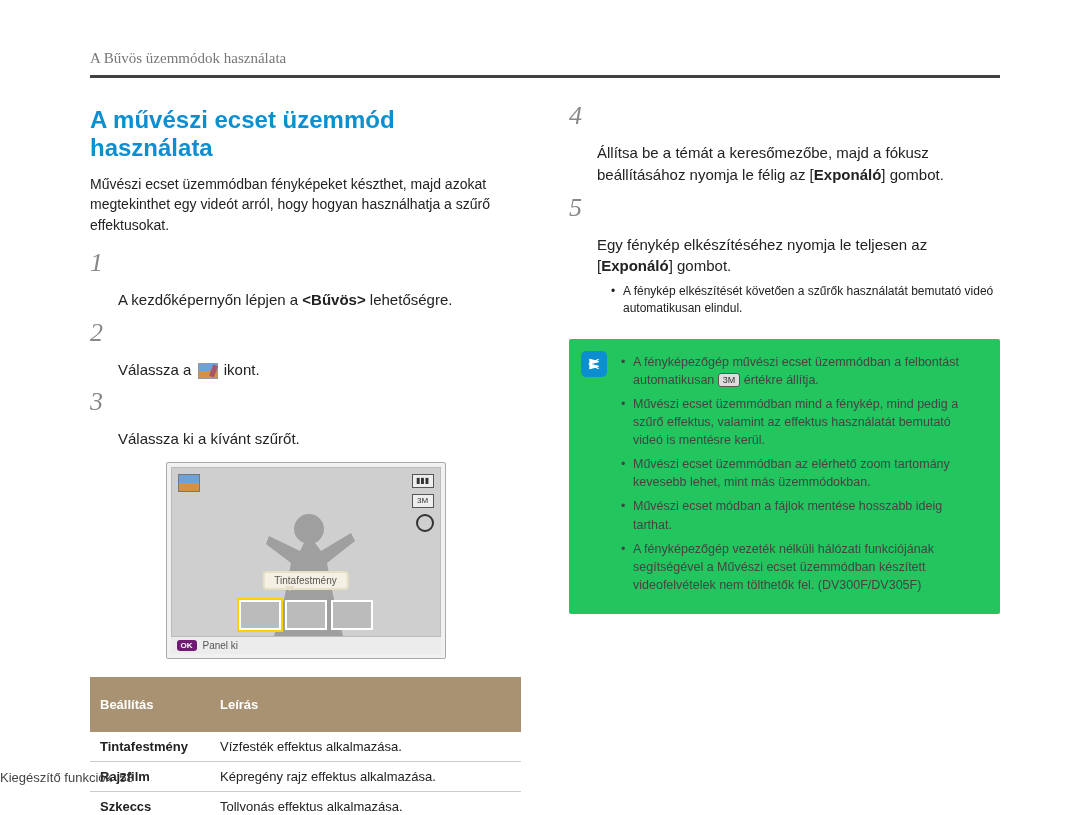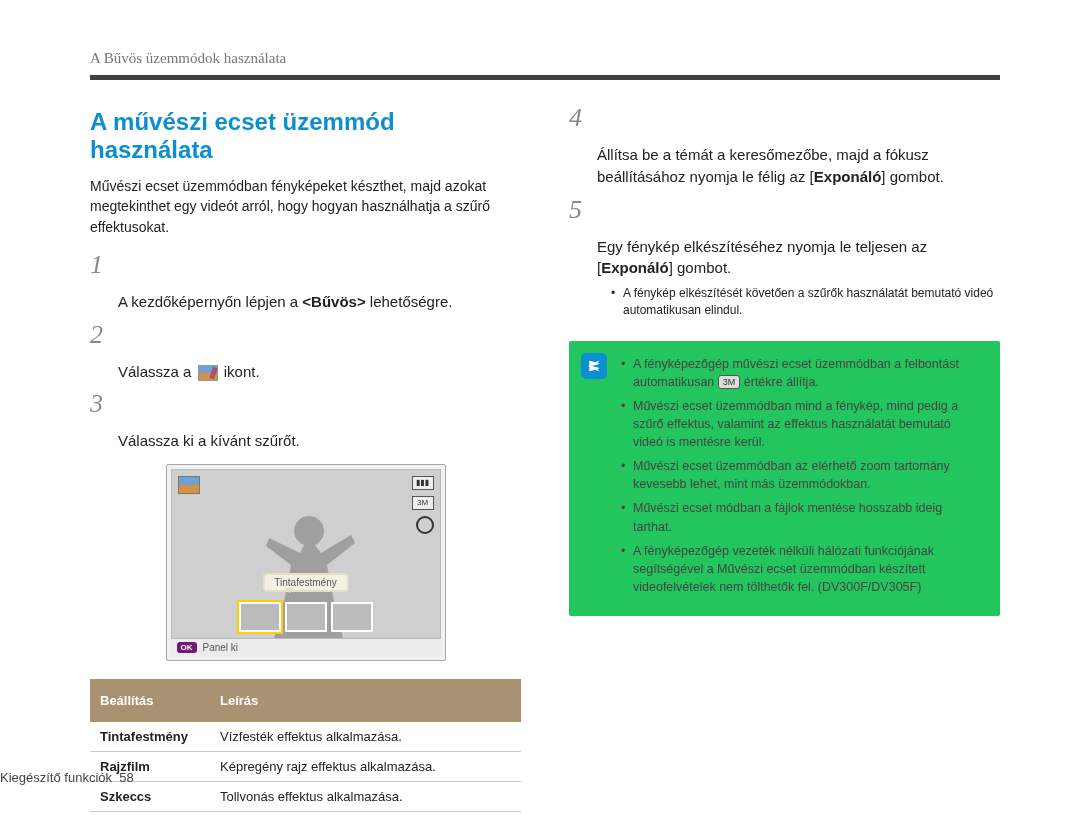--- a/index.html
+++ b/index.html
@@ -11,21 +11,21 @@
     position: relative;
     color: #222;
   }
   .page {
     padding: 50px 80px 40px 90px;
   }
   .breadcrumb {
     font-family: Georgia, serif;
     font-size: 15px;
     color: #777;
-    border-bottom: 5px solid #404040;
+    border-bottom: 3px solid #404040;
     padding-bottom: 8px;
     margin-bottom: 28px;
   }
   .columns {
     display: flex;
     gap: 48px;
   }
   .col { flex: 1; }
   h1.section {
     color: #0b8fd1;
@@ -173,21 +173,21 @@
     width: 100%;
     border-collapse: collapse;
     font-size: 13px;
     margin-top: 6px;
   }
   table.opts th {
     background: #a89272;
     color: #fff;
     text-align: left;
     font-weight: bold;
-    padding: 14px 10px;
+    padding: 20px 10px;
   }
   table.opts td {
     border-bottom: 1px solid #ccc;
     padding: 7px 10px;
     vertical-align: top;
   }
   table.opts td.k { font-weight: bold; width: 120px; }
   
   ul.sub {
     list-style: none;

